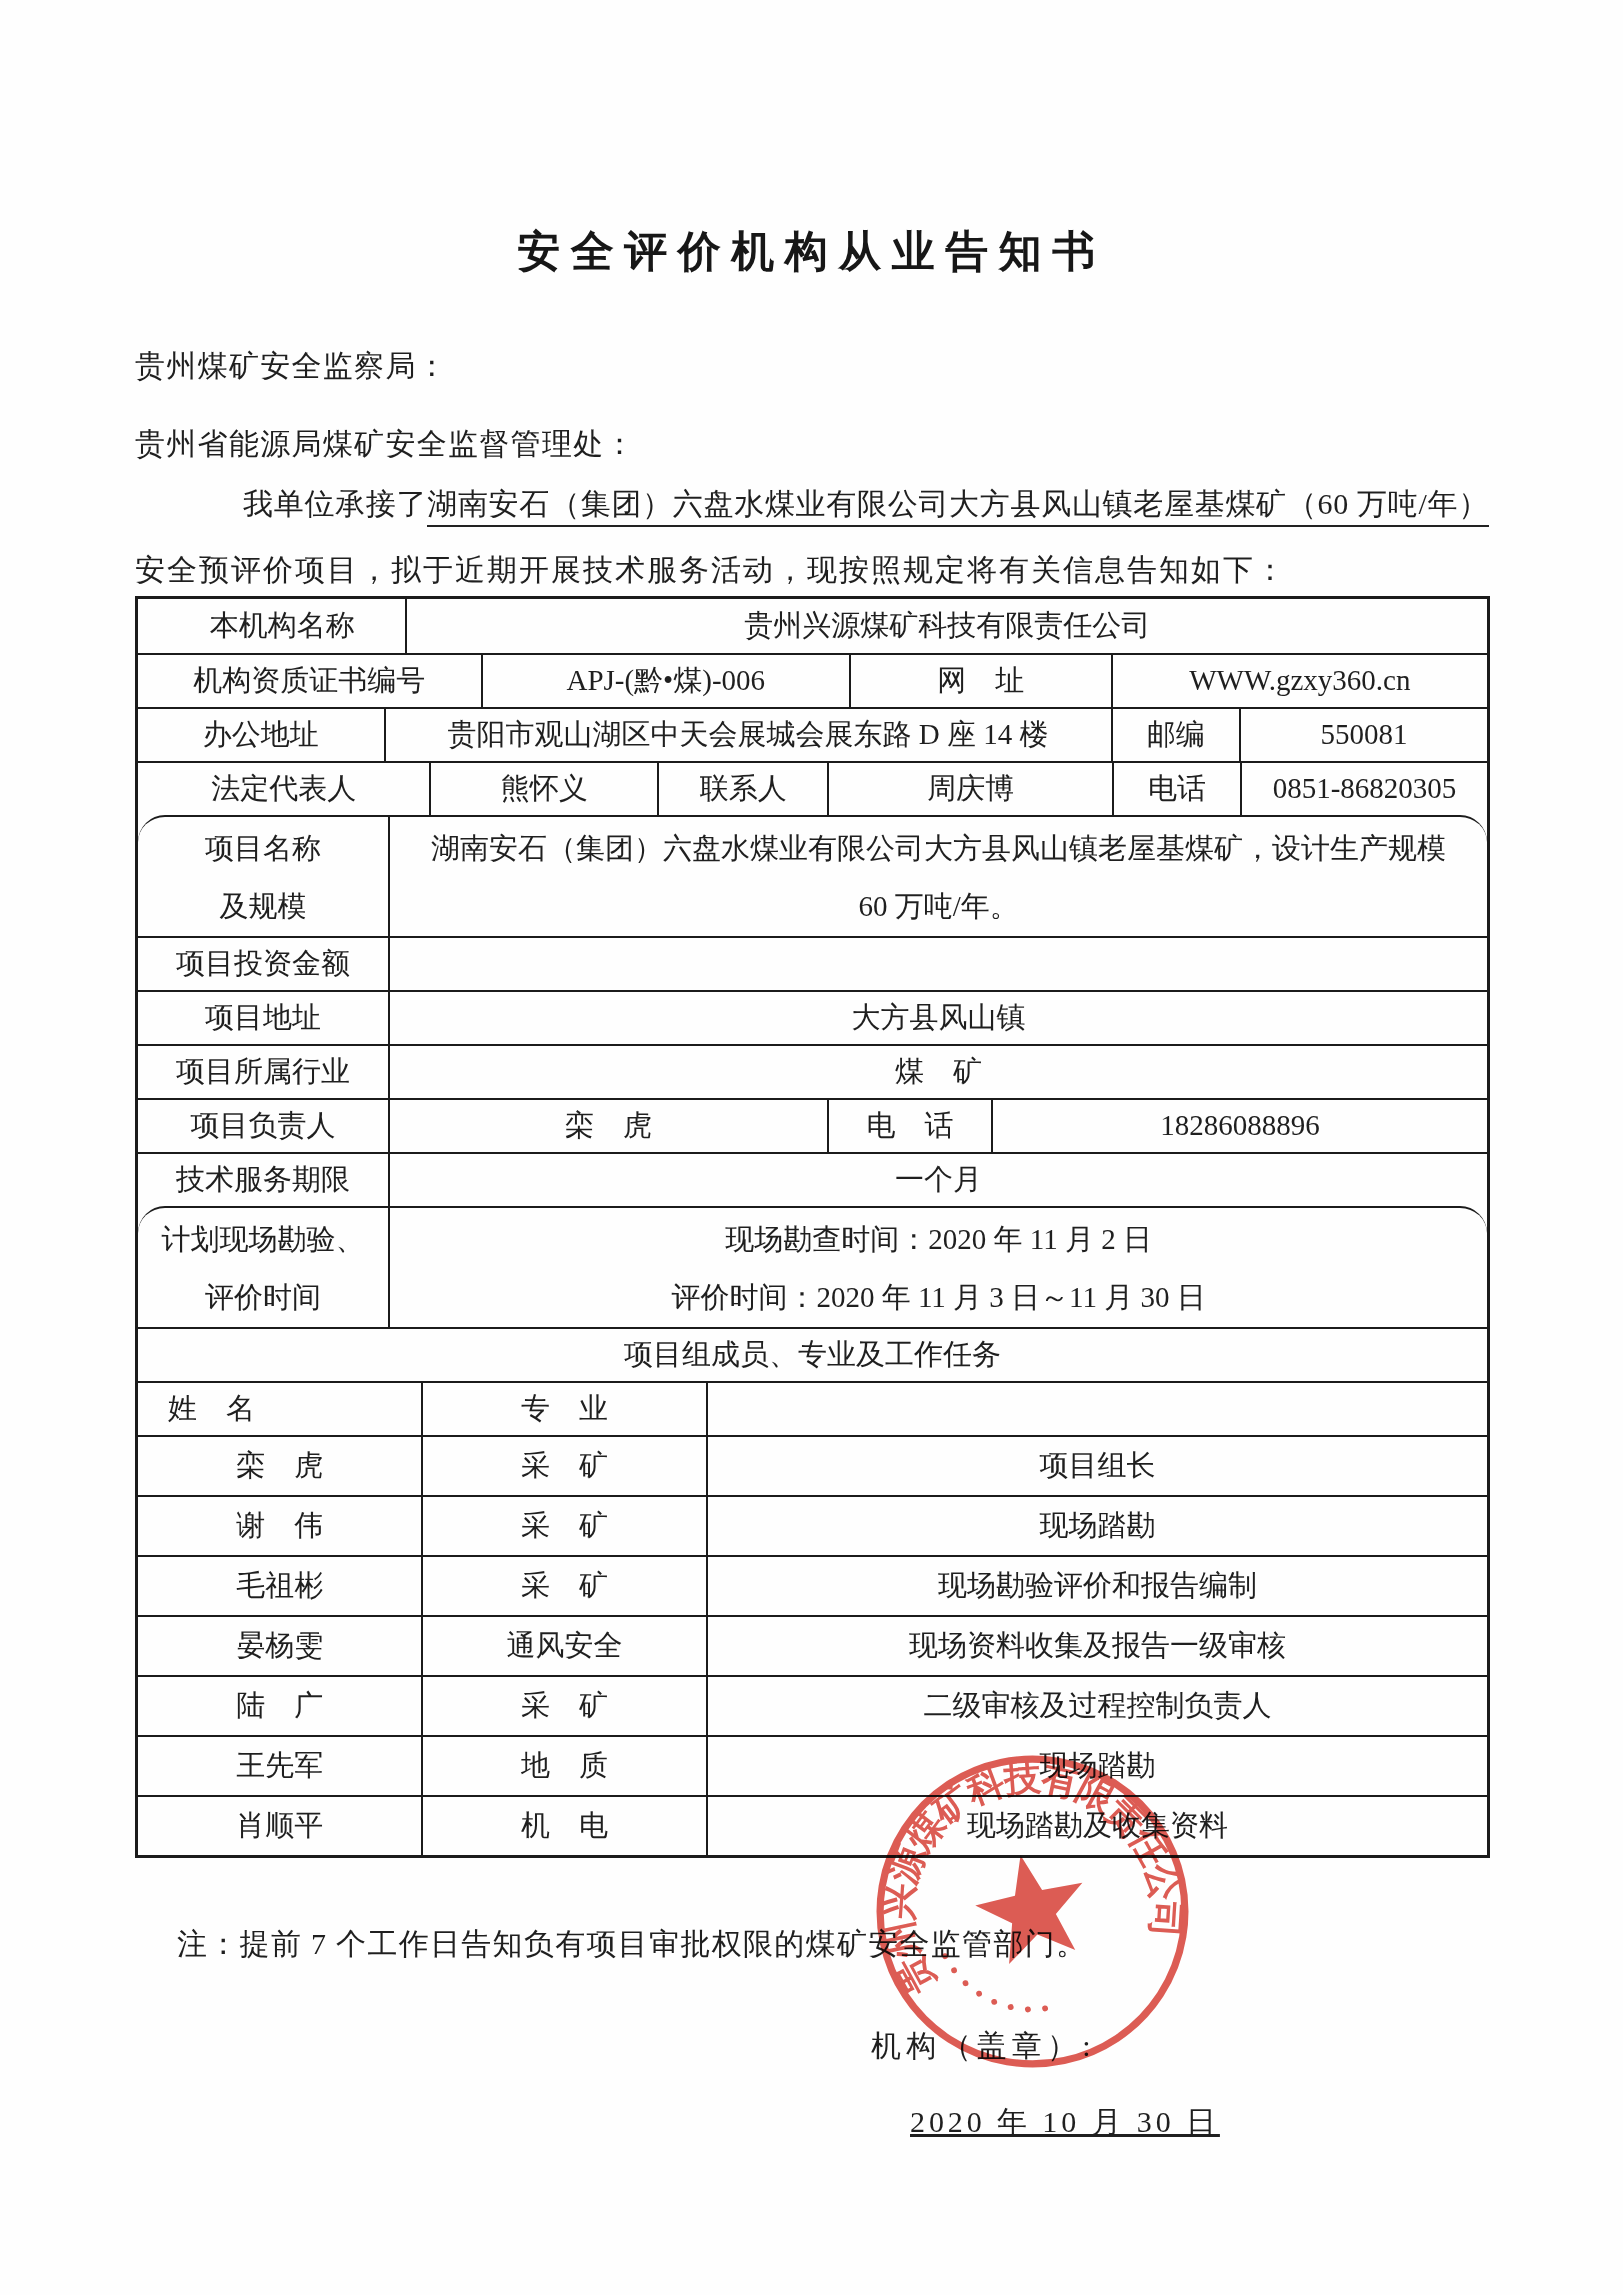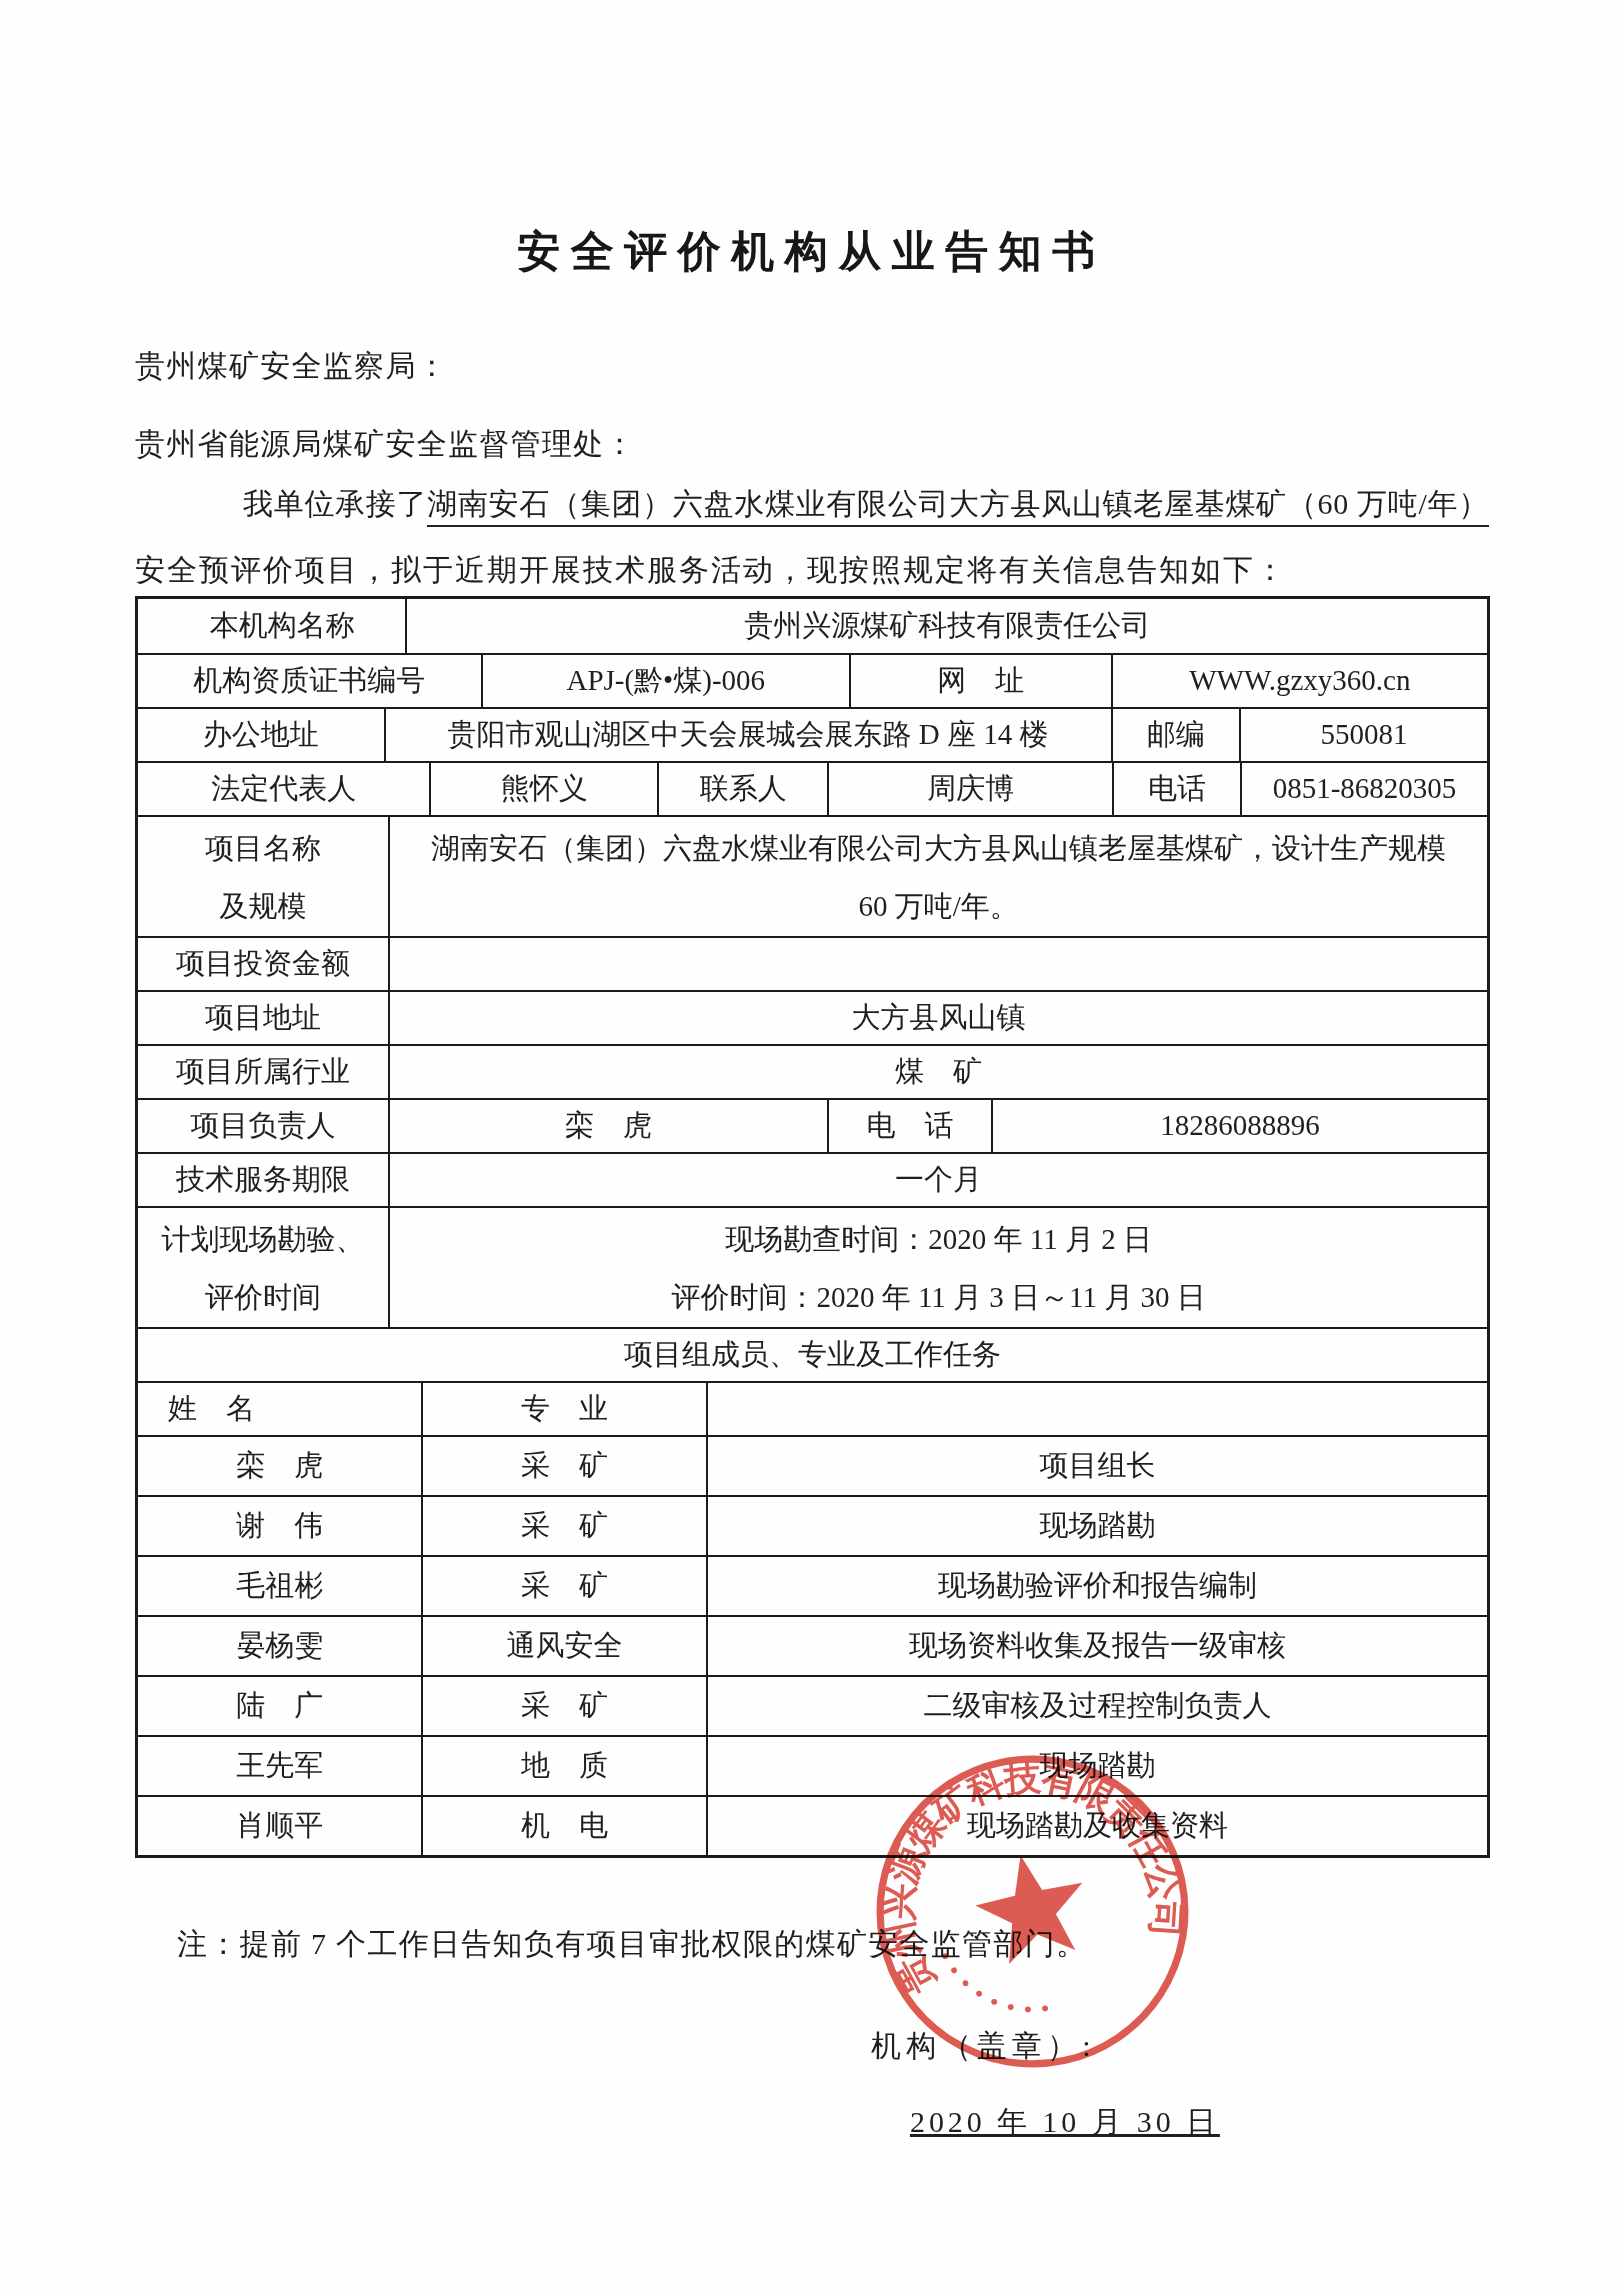--- a/index.html
+++ b/index.html
@@ -26,21 +26,21 @@
   .td{
     display:flex;align-items:center;justify-content:center;text-align:center;
     border-left:2px solid #1b1b1b;box-sizing:border-box;
     font-size:29px;line-height:1.35;padding:0 9.2px;overflow:hidden;
   }
   .td:first-child{border-left:none;}
   .td.fill{flex:1 1 auto;}
   .td.left{justify-content:flex-start;text-align:right;padding-left:30px;}
   .td.twocol{flex-direction:column;}
   .r-s{height:54px;}
-  .r-d{height:121px;}
+  .r-d{height:121px;border-radius:27px;}
   .r-m{height:60px;}
   .lh2{line-height:2.0;}
   .wrapcell{display:block;padding:9.2px 26px;align-self:center;}
   .note{top:1924px;left:177px;font-size:30px;letter-spacing:1.3px;}
   .seal-caption{top:2026px;left:871px;font-size:30px;letter-spacing:5.2px;}
   .doc-date{top:2102px;left:910px;font-size:30px;letter-spacing:3.9px;text-decoration:underline;}
   .seal{top:1748px;left:869px;width:327px;height:327px;mix-blend-mode:multiply;opacity:.88;}
   .seal text{font-family:"Liberation Serif","DejaVu Serif",serif;font-weight:bold;}
 </style>
 </head>

